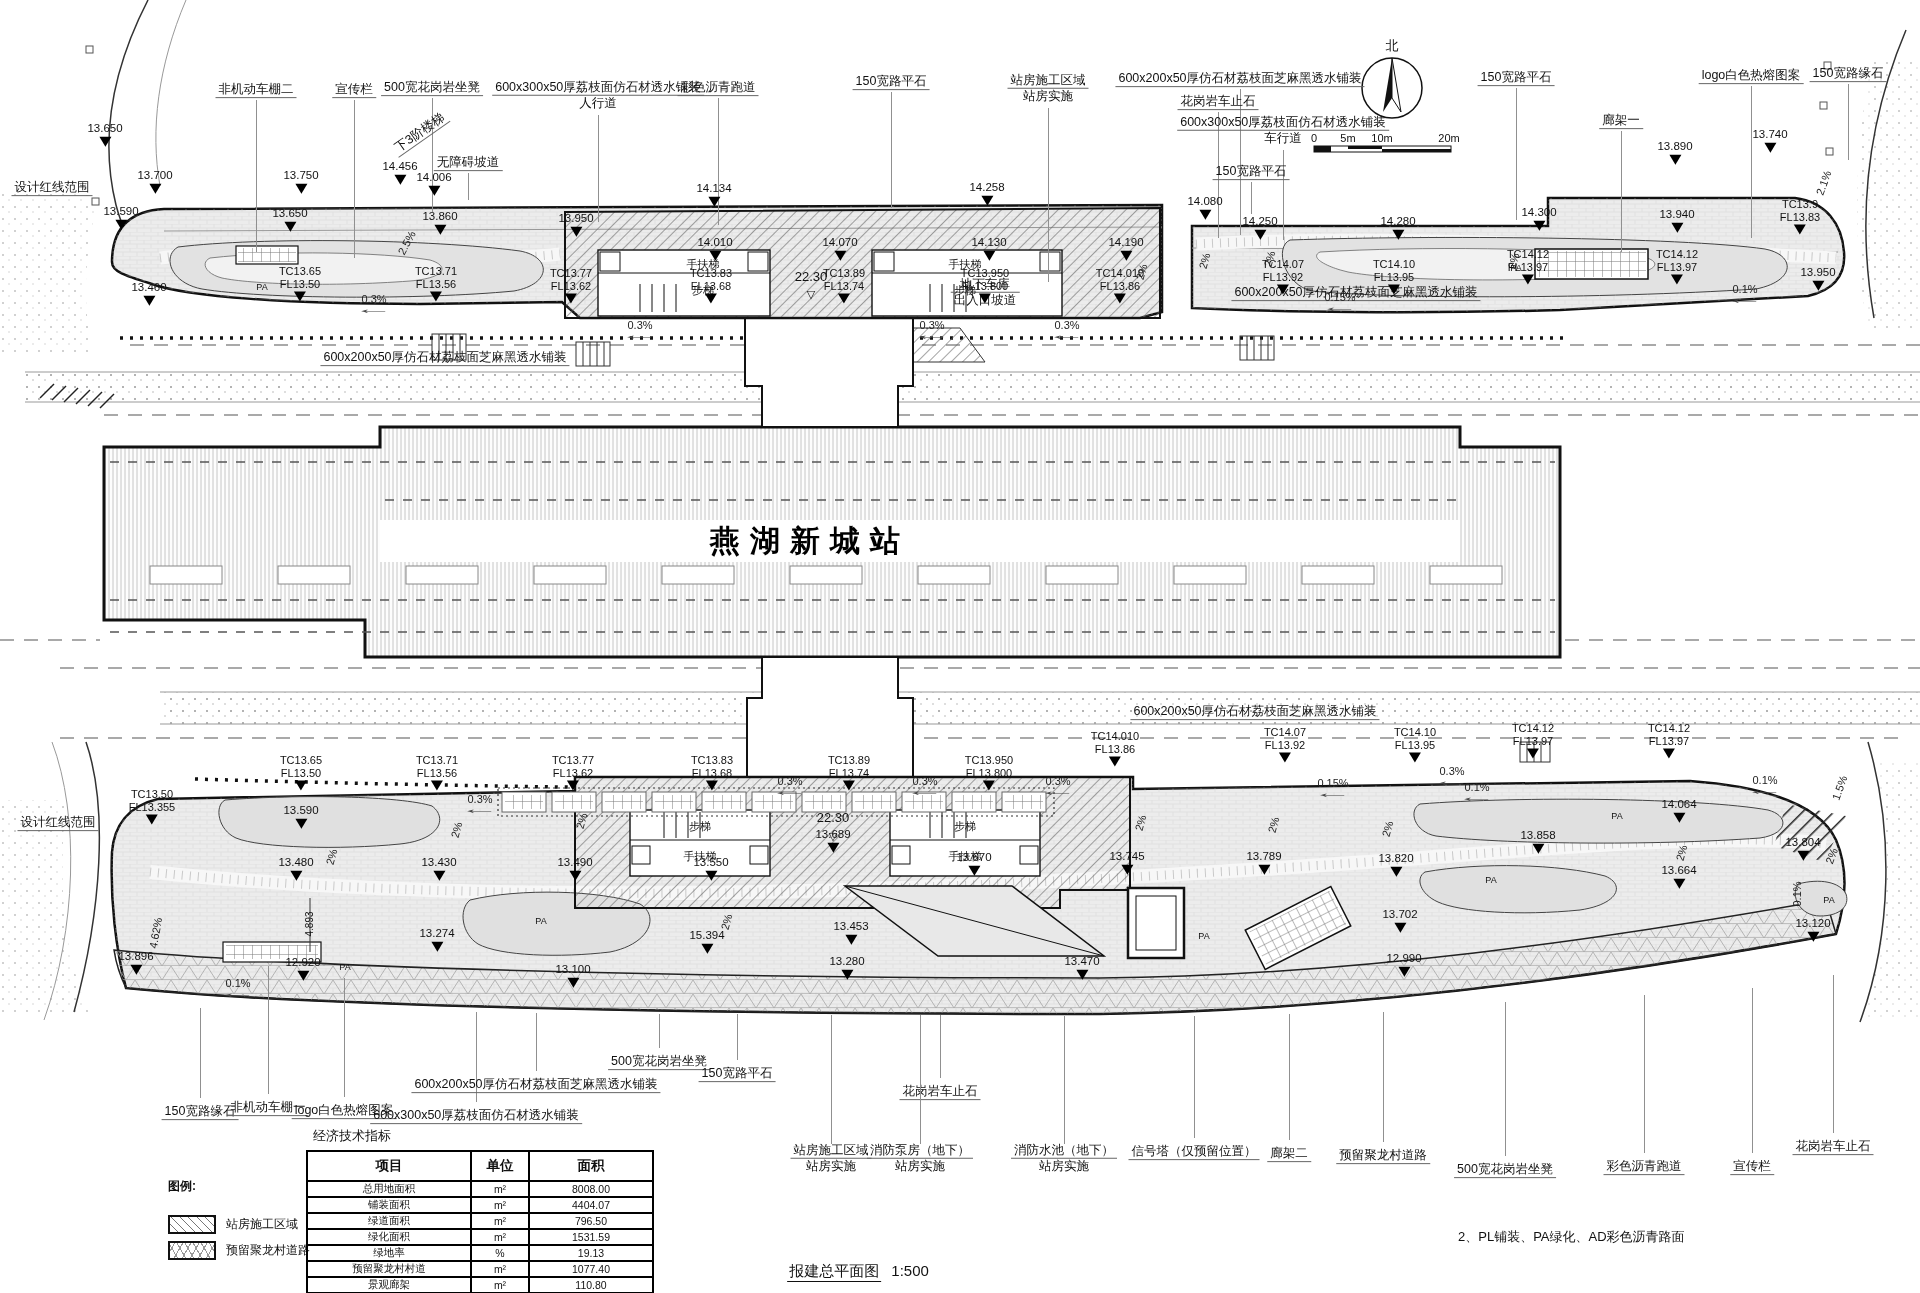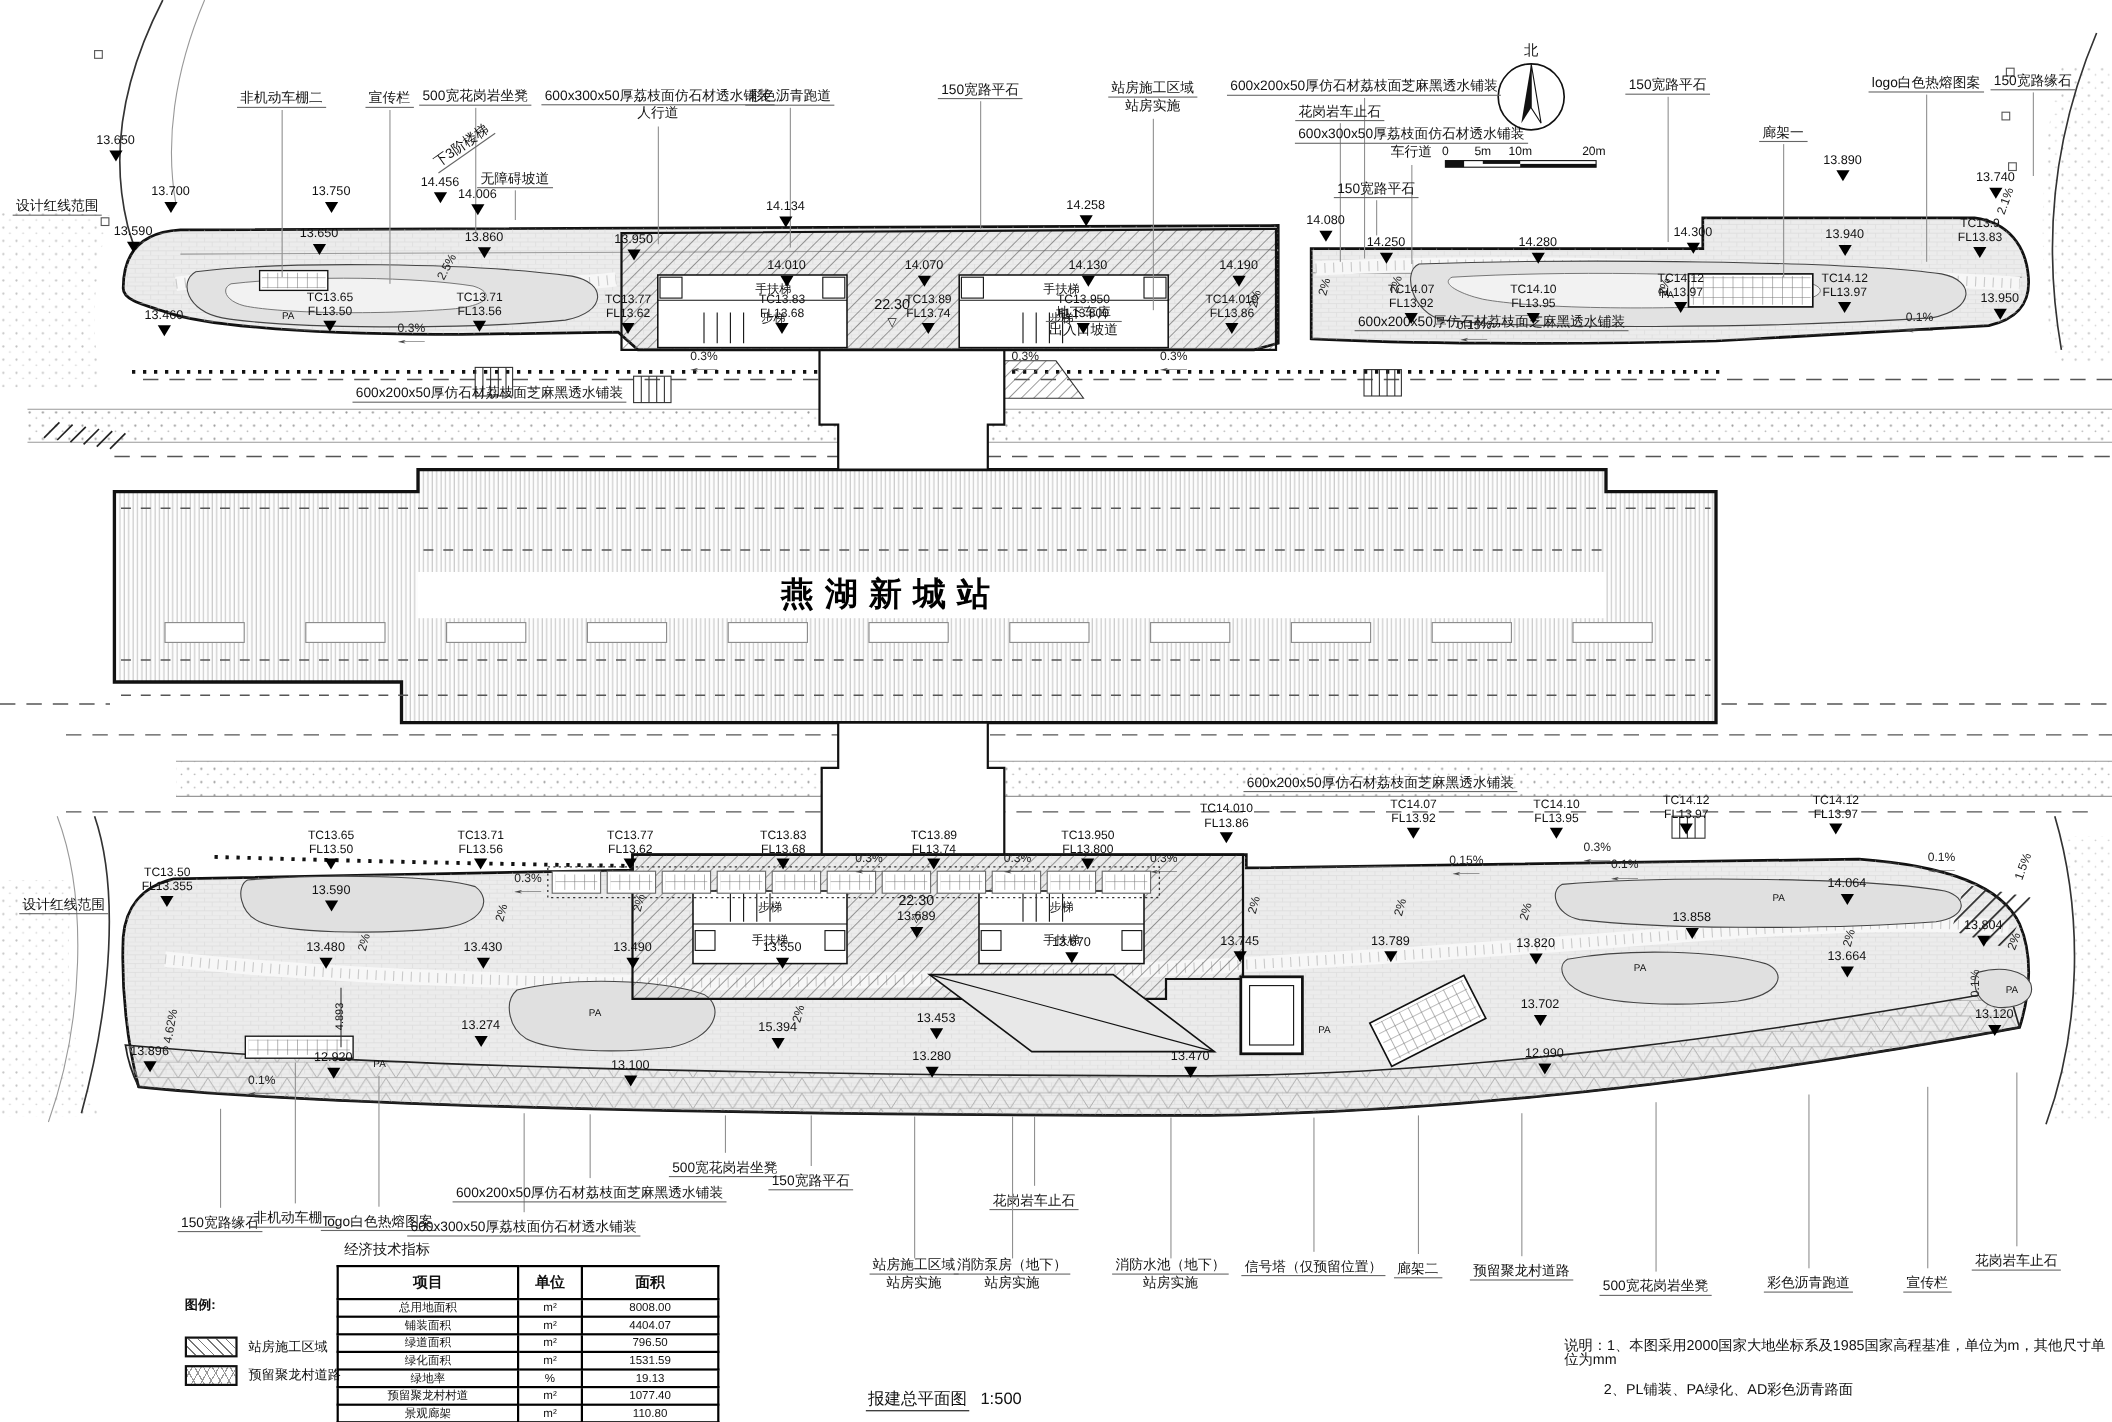--- a/index.html
+++ b/index.html
@@ -526,21 +526,21 @@
       <div class="ann elev" style="left: 715px; top: 248px;"><span>14.010</span><div class="tri"></div></div>
       <div class="ann elev" style="left: 840px; top: 248px;"><span>14.070</span><div class="tri"></div></div>
       <div class="ann elev" style="left: 989px; top: 248px;"><span>14.130</span><div class="tri"></div></div>
       <div class="ann elev" style="left: 1126px; top: 248px;"><span>14.190</span><div class="tri"></div></div>
       <div class="ann elev" style="left: 1205px; top: 207px;"><span>14.080</span><div class="tri"></div></div>
       <div class="ann elev" style="left: 1260px; top: 227px;"><span>14.250</span><div class="tri"></div></div>
       <div class="ann elev" style="left: 1398px; top: 227px;"><span>14.280</span><div class="tri"></div></div>
       <div class="ann elev" style="left: 1539px; top: 218px;"><span>14.300</span><div class="tri"></div></div>
       <div class="ann elev" style="left: 1677px; top: 220px;"><span>13.940</span><div class="tri"></div></div>
       <div class="ann elev" style="left: 1675px; top: 152px;"><span>13.890</span><div class="tri"></div></div>
-      <div class="ann elev" style="left: 1814px; top: 140px; margin-top: 28px;"><span>13.740</span><div class="tri"></div></div>
+      <div class="ann elev" style="left: 1770px; top: 140px;"><span>13.740</span><div class="tri"></div></div>
       <div class="ann elev" style="left: 1818px; top: 278px;"><span>13.950</span><div class="tri"></div></div>
       <div class="ann elev" style="left: 149px; top: 293px;"><span>13.460</span><div class="tri"></div></div>
       <div class="ann elev" style="left: 301px; top: 816px;"><span>13.590</span><div class="tri"></div></div>
       <div class="ann elev" style="left: 296px; top: 868px;"><span>13.480</span><div class="tri"></div></div>
       <div class="ann elev" style="left: 439px; top: 868px;"><span>13.430</span><div class="tri"></div></div>
       <div class="ann elev" style="left: 575px; top: 868px;"><span>13.490</span><div class="tri"></div></div>
       <div class="ann elev" style="left: 711px; top: 868px;"><span>13.550</span><div class="tri"></div></div>
       <div class="ann elev" style="left: 707px; top: 941px;"><span>15.394</span><div class="tri"></div></div>
       <div class="ann elev" style="left: 437px; top: 939px;"><span>13.274</span><div class="tri"></div></div>
       <div class="ann elev" style="left: 303px; top: 968px;"><span>12.920</span><div class="tri"></div></div>
@@ -801,21 +801,20 @@
           <tr>
             <td>信号塔</td>
             <td>m²</td>
             <td>42.25</td>
           </tr>
         </tbody>
       </table>
 </div>
 
 <div id="notes">
-  <div class="n1">说明：1、本图采用2000国家大地坐标系及1985国家高程基准，单位为m，其他尺寸单位为mm</div>
   <div class="n2">2、PL铺装、PA绿化、AD彩色沥青路面</div>
 </div>
 
 <div id="title-block">
   <span class="t">报建总平面图</span>
   <span class="s">1:500</span>
 </div>
 
 <div class="sb-tick" style="left: 1314px; top: 138px;">0</div>
     <div class="sb-tick" style="left: 1348px; top: 138px;">5m</div>

